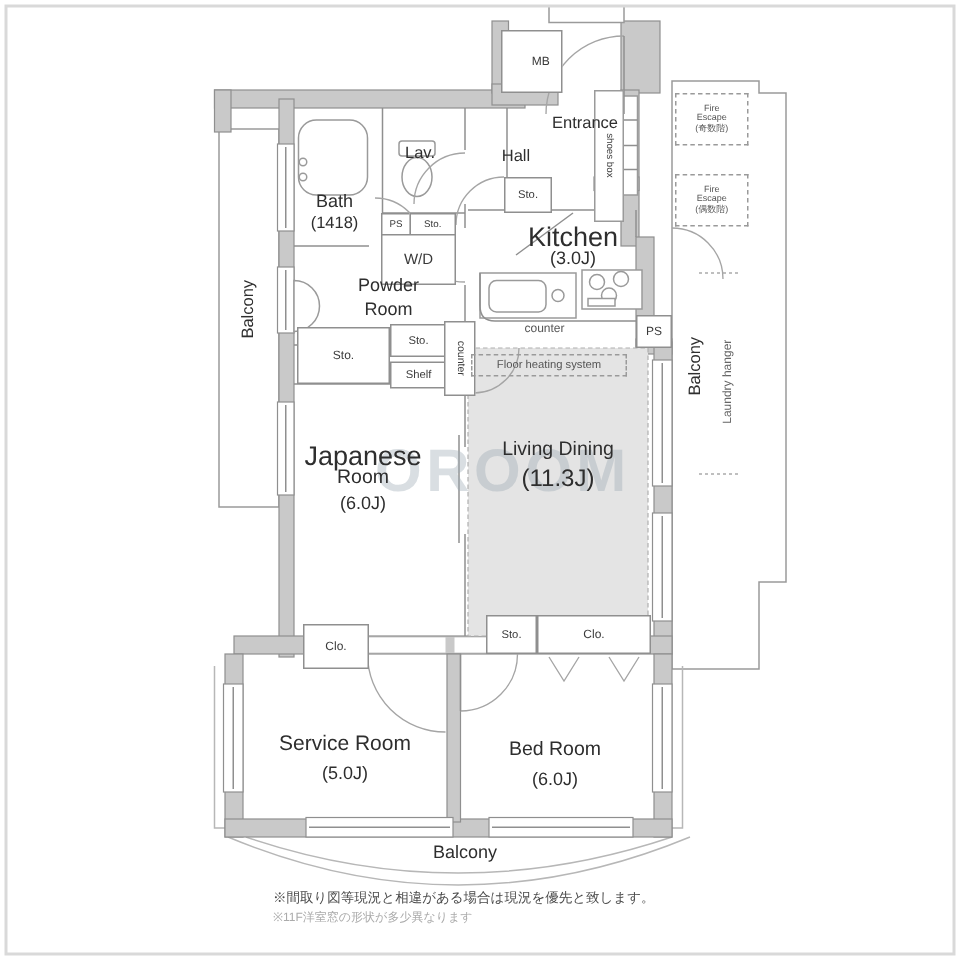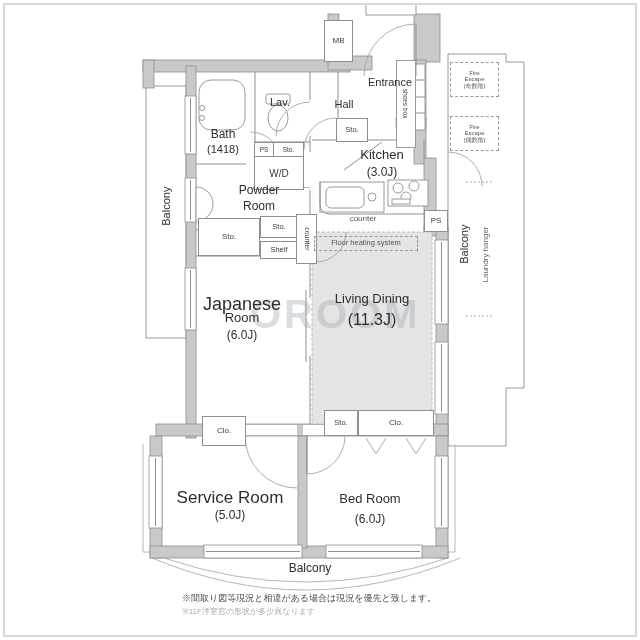--- a/index.html
+++ b/index.html
@@ -142,21 +142,21 @@
       <path class="arc" d="M245 436 A52 52 0 0 0 297 488"></path>
       <path class="arc" d="M345 436 A38 38 0 0 1 307 474"></path>
         <path class="ln" d="M307 436 V474"></path>
     </g>
   </svg>
 
   <div id="frame"></div>
 
   <div class="wm">OROOM</div>
 
-  <div class="bx" style="left:324px;top:20px;width:27px;height:40px;font-size:8px;">
+  <div class="bx" style="left:334px;top:20px;width:27px;height:40px;font-size:8px;padding-left:12px;">
       <span>MB</span>
     </div>
   <div class="bx" style="left:396px;top:60px;width:18px;height:86px;font-size:6.5px;border-color:#9a9a9a;">
       <span class="vrt-cw">shoes box</span>
     </div>
   <div class="bx" style="left:336px;top:118px;width:30px;height:22px;font-size:7.5px;">
       <span>Sto.</span>
     </div>
   <div class="bx" style="left:254px;top:142px;width:18px;height:13px;font-size:6.5px;">
       <span>PS</span>
@@ -203,32 +203,32 @@
     <span>(偶数階)</span>
   </div>
 
   <div class="t" style="left:340px;top:76px;width:100px;font-size:11px;">Entrance</div>
   <div class="t" style="left:322px;top:98px;width:44px;font-size:11px;">Hall</div>
   <div class="t" style="left:256px;top:96px;width:48px;font-size:11px;">Lav.</div>
   <div class="t" style="left:192px;top:128px;width:62px;font-size:12px;">Bath</div>
   <div class="t" style="left:192px;top:143px;width:62px;font-size:11px;">(1418)</div>
   <div class="t" style="left:204px;top:184px;width:110px;font-size:12px;">Powder</div>
   <div class="t" style="left:204px;top:200px;width:110px;font-size:12px;">Room</div>
-  <div class="t" style="left:330px;top:148px;width:104px;font-size:13px;">Kitchen</div>
+  <div class="t" style="left:330px;top:148px;width:104px;font-size:18px;">Kitchen</div>
   <div class="t" style="left:330px;top:166px;width:104px;font-size:12px;">(3.0J)</div>
   <div class="t" style="left:330px;top:215px;width:66px;font-size:8px;color:#555;">counter</div>
   <div class="bx" style="left:314px;top:236px;width:102px;height:13px;font-size:7.5px;border:1px dashed #9a9a9a;background:transparent;color:#555;">
       <span>Floor heating system</span>
     </div>
   <div class="t" style="left:308px;top:292px;width:128px;font-size:13px;">Living Dining</div>
   <div class="t" style="left:308px;top:311px;width:128px;font-size:16px;">(11.3J)</div>
   <div class="t" style="left:198px;top:294px;width:88px;font-size:18px;">Japanese</div>
   <div class="t" style="left:198px;top:311px;width:88px;font-size:13px;">Room</div>
   <div class="t" style="left:198px;top:329px;width:88px;font-size:12px;">(6.0J)</div>
-  <div class="t" style="left:158px;top:488px;width:144px;font-size:17px;">Service Room</div>
+  <div class="t" style="left:158px;top:488px;width:144px;font-size:14px;">Service Room</div>
   <div class="t" style="left:158px;top:509px;width:144px;font-size:12px;">(5.0J)</div>
   <div class="t" style="left:306px;top:492px;width:128px;font-size:13px;">Bed Room</div>
   <div class="t" style="left:306px;top:513px;width:128px;font-size:12px;">(6.0J)</div>
 
   <div class="t vrt" style="left:136px;top:200px;width:60px;font-size:11px;">Balcony</div>
   <div class="t vrt" style="left:434px;top:238px;width:60px;font-size:11px;">Balcony</div>
   <div class="t vrt" style="left:441px;top:250px;width:90px;font-size:8px;color:#666;">Laundry hanger</div>
   <div class="t" style="left:250px;top:562px;width:120px;font-size:12px;">Balcony</div>
 
   <div class="note1">※間取り図等現況と相違がある場合は現況を優先と致します。</div>

